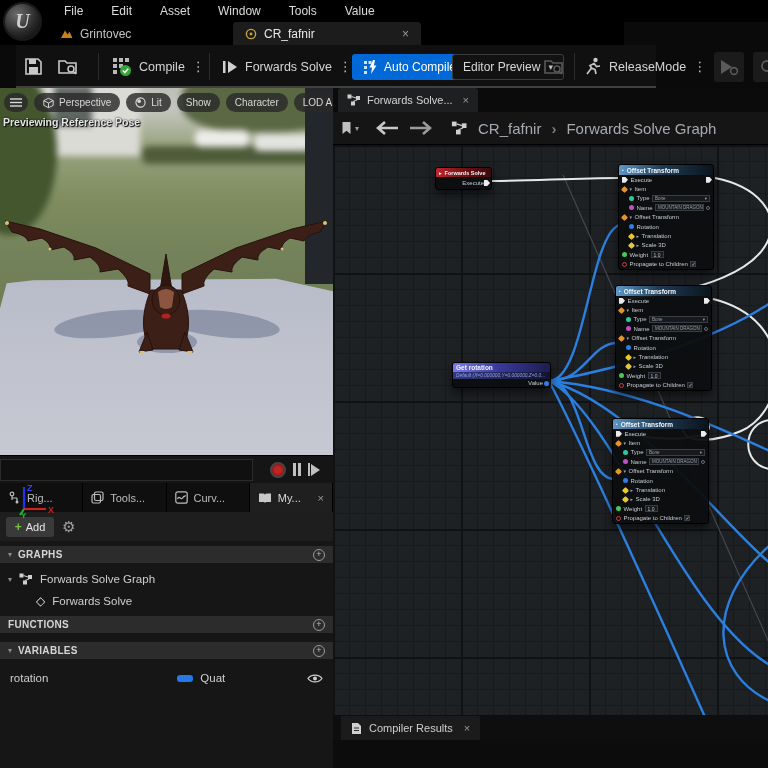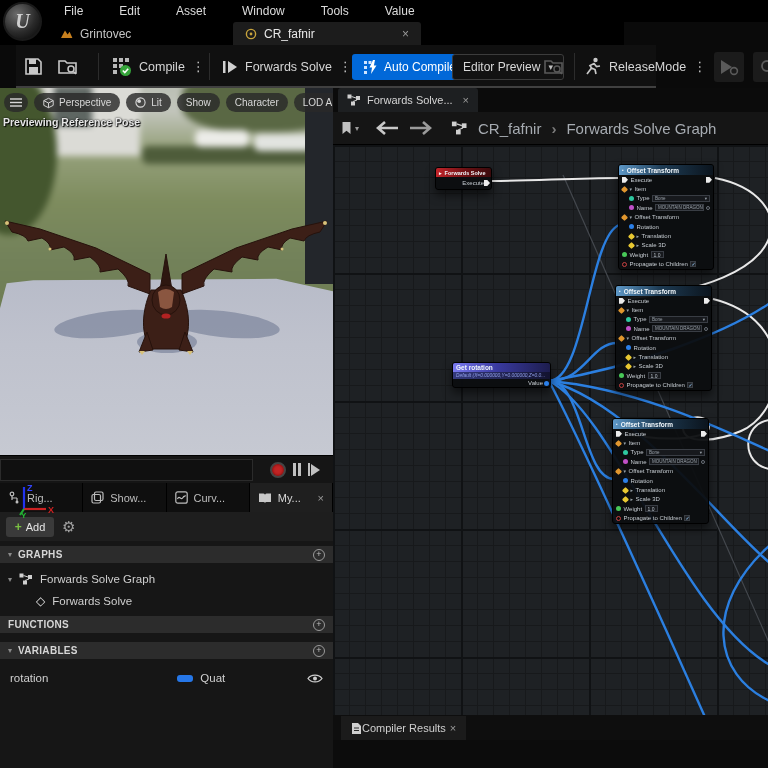--- a/index.html
+++ b/index.html
@@ -2,21 +2,21 @@
 <html><head>
 <meta charset="utf-8">
 <style>
   *{box-sizing:border-box;margin:0;padding:0}
   html,body{width:768px;height:768px;overflow:hidden;background:#000;
     font-family:"Liberation Sans",sans-serif;-webkit-font-smoothing:antialiased}
   .ab{position:absolute}
   #app{position:relative;width:768px;height:768px;background:#0a0a0a;color:#d0d0d0}
 
   
-  .menubar{left:0;top:0;width:768px;height:22px;background:#000;display:flex;align-items:flex-end;padding-left:50px;gap:8px;z-index:30}
+  .menubar{left:0;top:0;width:768px;height:22px;background:#000;display:flex;align-items:flex-end;padding-left:50px;gap:0;z-index:30}
   .menu-item{font-size:12px;color:#dcdcdc;padding:0 14px;line-height:22px;cursor:default}
   .logo{left:3px;top:2px;width:39px;height:39px;border-radius:50%;z-index:40;
     background:radial-gradient(circle at 35% 30%,#6e6e6e,#2a2a2a 55%,#0c0c0c 90%);
     border:2px solid #1a1a1a;display:flex;align-items:center;justify-content:center}
   .logo span{font-family:"Liberation Serif",serif;font-weight:bold;font-style:italic;font-size:20px;color:#cfcfcf}
 
   
   .tabbar{left:0;top:22px;width:624px;height:23px;background:#000;z-index:20}
   .atab{position:absolute;top:0;height:23px;display:flex;align-items:center;gap:7px;padding:0 12px;font-size:12px;color:#c4c4c4}
   .atab.active{background:#1c1c1c;border-radius:3px 3px 0 0;color:#e8e8e8}
@@ -96,21 +96,21 @@
   .g-toolbar{position:absolute;left:0;top:24px;width:435px;height:33px;background:#151515;border-bottom:1px solid #000;
     display:flex;align-items:center;gap:10px;padding:0 8px}
   .g-crumb{font-size:15px;color:#a6abb1}
   .g-crumbsep{font-size:15px;color:#7a7a7a;font-weight:bold}
   .g-canvas{position:absolute;left:0;top:57px;width:435px;height:570px;overflow:hidden;background-color:#1e2124;
     background-image:
       linear-gradient(#101214 2px,transparent 2px),linear-gradient(90deg,#101214 2px,transparent 2px),
       linear-gradient(#17191b 1px,transparent 1px),linear-gradient(90deg,#17191b 1px,transparent 1px);
     background-size:128px 128px,128px 128px,16px 16px,16px 16px}
   .compbar{position:absolute;left:0;top:627px;width:435px;height:25px;background:#0e0e0e}
-  .comp-tab{position:absolute;left:8px;top:1px;height:24px;background:#1b1b1b;display:flex;align-items:center;
+  .comp-tab{position:absolute;left:8px;top:1px;height:24px;background:#1b1b1b;display:flex;align-items:center;gap:7px;
     padding:0 10px;font-size:11px;color:#cfcfcf}
   .g-footer{position:absolute;left:0;top:652px;width:435px;height:28px;background:#0c0c0c}
 
   
   .node{position:absolute;background:rgba(12,14,16,.95);border:1px solid #000;border-radius:3px;
     box-shadow:0 5px 10px rgba(0,0,0,.55);color:#c6ccd2;z-index:3}
   .nhead{height:10px;display:flex;align-items:center;gap:3px;padding:0 3px;font-size:6.5px;font-weight:bold;
     color:#f0f6fa;border-radius:2px 2px 0 0;white-space:nowrap;overflow:hidden}
   .oh{background:linear-gradient(90deg,#5d98c8 0%,#1e3c55 45%,#0b141d 100%)}
   .rh{background:linear-gradient(90deg,#c2242a 0%,#6a1013 55%,#3a0a0c 100%)}
@@ -377,21 +377,21 @@
             </g>
           <circle cx="9" cy="11" r="1.5" fill="#bdbdbd"></circle>
           </svg>
         <span>Rig...</span>
       </div>
       <div class="lp-tab">
         <svg width="13" height="13" viewBox="0 0 13 13">
           <rect x="3.5" y="1" width="8.5" height="8.5" rx="1.5" fill="none" stroke="#bdbdbd" stroke-width="1.2"></rect>
           <rect x="1" y="3.5" width="8.5" height="8.5" rx="1.5" fill="none" stroke="#bdbdbd" stroke-width="1.2"></rect>
           </svg>
-        <span>Show...</span>
+        <span>Tools...</span>
       </div>
       <div class="lp-tab">
         <svg width="13" height="13" viewBox="0 0 13 13">
           <rect x="0.8" y="0.8" width="11.4" height="11.4" rx="2" fill="none" stroke="#bdbdbd" stroke-width="1.2"></rect>
           <path d="M2.5,8 C4.5,3.5 6,10 8,6.5 C9,4.8 10,5.5 10.8,4.5" fill="none" stroke="#bdbdbd" stroke-width="1.2"></path>
           </svg>
         <span>Curv...</span>
       </div>
       <div class="lp-tab active">
         <svg width="14" height="12" viewBox="0 0 14 12">

